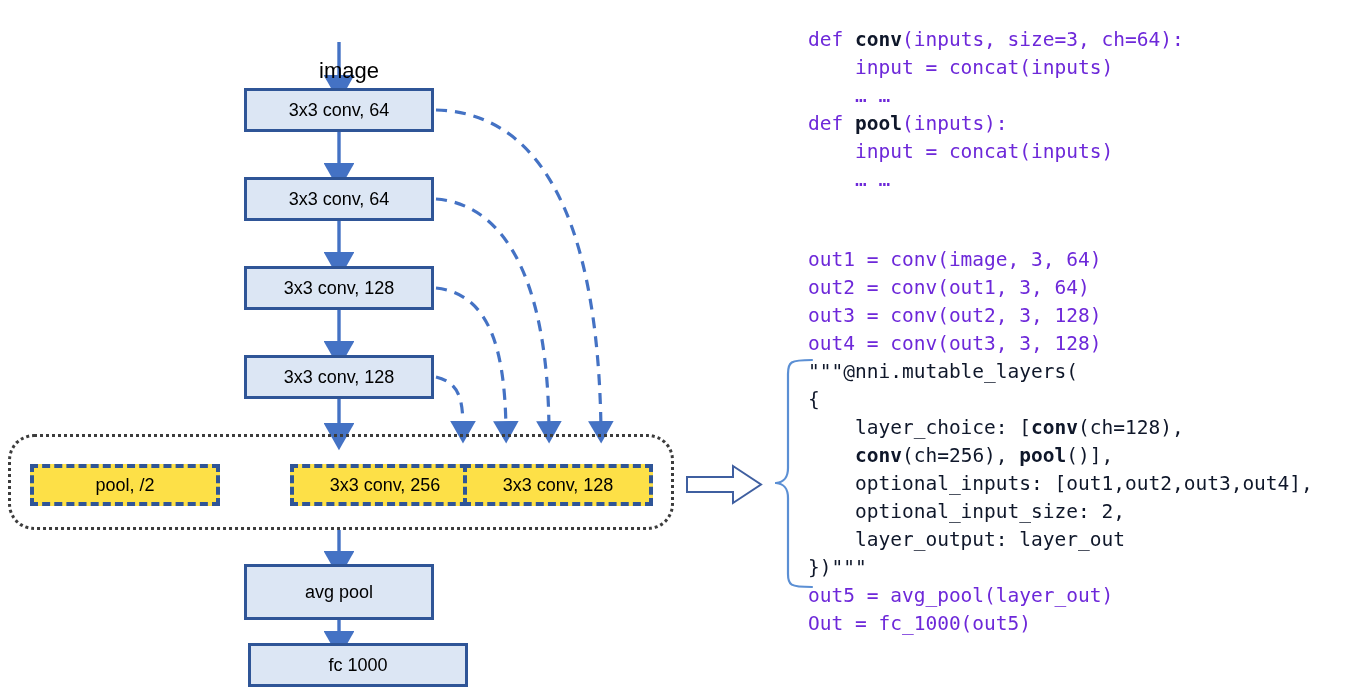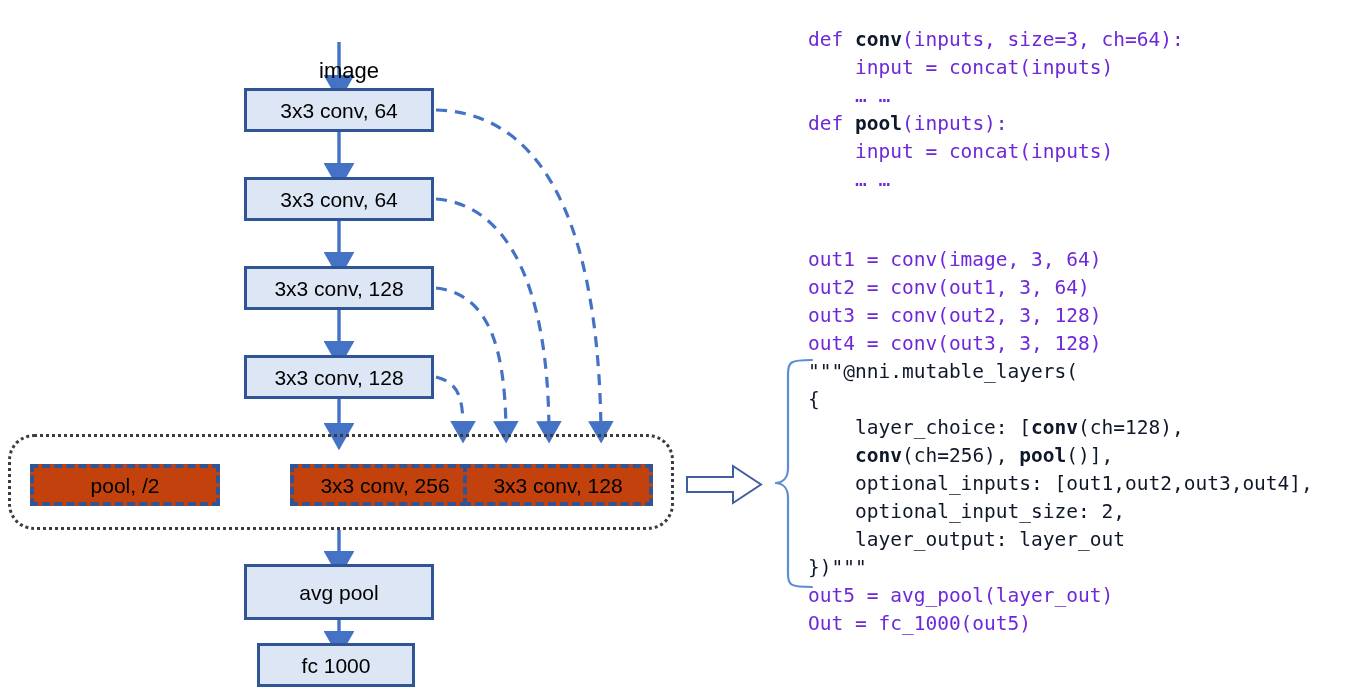--- a/index.html
+++ b/index.html
@@ -9,24 +9,24 @@
     -webkit-font-smoothing:antialiased;
   }
   .stage{position:absolute;left:0;top:0;width:1365px;height:696px;}
   svg.layer{position:absolute;left:0;top:0;width:1365px;height:696px;pointer-events:none;}
 
   
   .node{
     position:absolute;box-sizing:border-box;
     background:#dce6f4;border:3px solid #2f5597;
     display:flex;align-items:center;justify-content:center;
-    color:#000000;font-size:21px;line-height:1;white-space:nowrap;
+    color:#000000;font-size:18px;line-height:1;white-space:nowrap;
   }
   .node.dashed{
-    border:4px dashed #2f5597;background:#c2410c;
+    border:4px dashed #2f5597;background:#fde047;
   }
   .group-box{
     position:absolute;box-sizing:border-box;
     border:3px dotted #3c3c3c;border-radius:26px;background:transparent;
   }
   .plain-label{
     position:absolute;color:#000000;font-size:22px;line-height:1;white-space:nowrap;
   }
 
   
@@ -87,18 +87,18 @@
   <div class="node" style="left:244px;top:266px;width:190px;height:44px;">3x3 conv, 128</div>
   <div class="node" style="left:244px;top:355px;width:190px;height:44px;">3x3 conv, 128</div>
 
   <div class="group-box" style="left:8px;top:434px;width:666px;height:96px;"></div>
 
   <div class="node dashed" style="left:30px;top:464px;width:190px;height:42px;">pool, /2</div>
   <div class="node dashed" style="left:246px;top:464px;width:190px;height:42px;margin-left:44px;">3x3 conv, 256</div>
   <div class="node dashed" style="left:463px;top:464px;width:190px;height:42px;">3x3 conv, 128</div>
 
   <div class="node" style="left:244px;top:564px;width:190px;height:56px;">avg pool</div>
-  <div class="node" style="left:257px;top:643px;width:158px;height:44px;">fc 1000</div>
+  <div class="node" style="left:248px;top:643px;width:220px;height:44px;">fc 1000</div>
 
   <div class="code" style="left:808px;top:26px;"><span class="ln"><span class="c-green">def </span><span class="c-cyan b">conv</span><span class="c-green">(inputs, size=3, ch=64):</span></span><span class="ln"><span class="c-green">    input = concat(inputs)</span></span><span class="ln"><span class="c-green">    … …</span></span><span class="ln"><span class="c-green">def </span><span class="c-cyan b">pool</span><span class="c-green">(inputs):</span></span><span class="ln"><span class="c-green">    input = concat(inputs)</span></span><span class="ln"><span class="c-green">    … …</span></span></div>
   <div class="code" style="left:808px;top:246px;"><span class="ln"><span class="c-green">out1 = conv(image, 3, 64)</span></span><span class="ln"><span class="c-green">out2 = conv(out1, 3, 64)</span></span><span class="ln"><span class="c-green">out3 = conv(out2, 3, 128)</span></span><span class="ln"><span class="c-green">out4 = conv(out3, 3, 128)</span></span><span class="ln"><span class="c-cyan">"""@nni.mutable_layers(</span></span><span class="ln"><span class="c-cyan">{</span></span><span class="ln"><span class="c-cyan">    layer_choice: [</span><span class="c-cyan b">conv</span><span class="c-cyan">(ch=128),</span></span><span class="ln"><span class="c-cyan">    </span><span class="c-cyan b">conv</span><span class="c-cyan">(ch=256), </span><span class="c-cyan b">pool</span><span class="c-cyan">()],</span></span><span class="ln"><span class="c-cyan">    optional_inputs: [out1,out2,out3,out4],</span></span><span class="ln"><span class="c-cyan">    optional_input_size: 2,</span></span><span class="ln"><span class="c-cyan">    layer_output: layer_out</span></span><span class="ln"><span class="c-cyan">})"""</span></span><span class="ln"><span class="c-green">out5 = avg_pool(layer_out)</span></span><span class="ln"><span class="c-green">Out = fc_1000(out5)</span></span></div>
 
 </div>
 
 </body></html>

